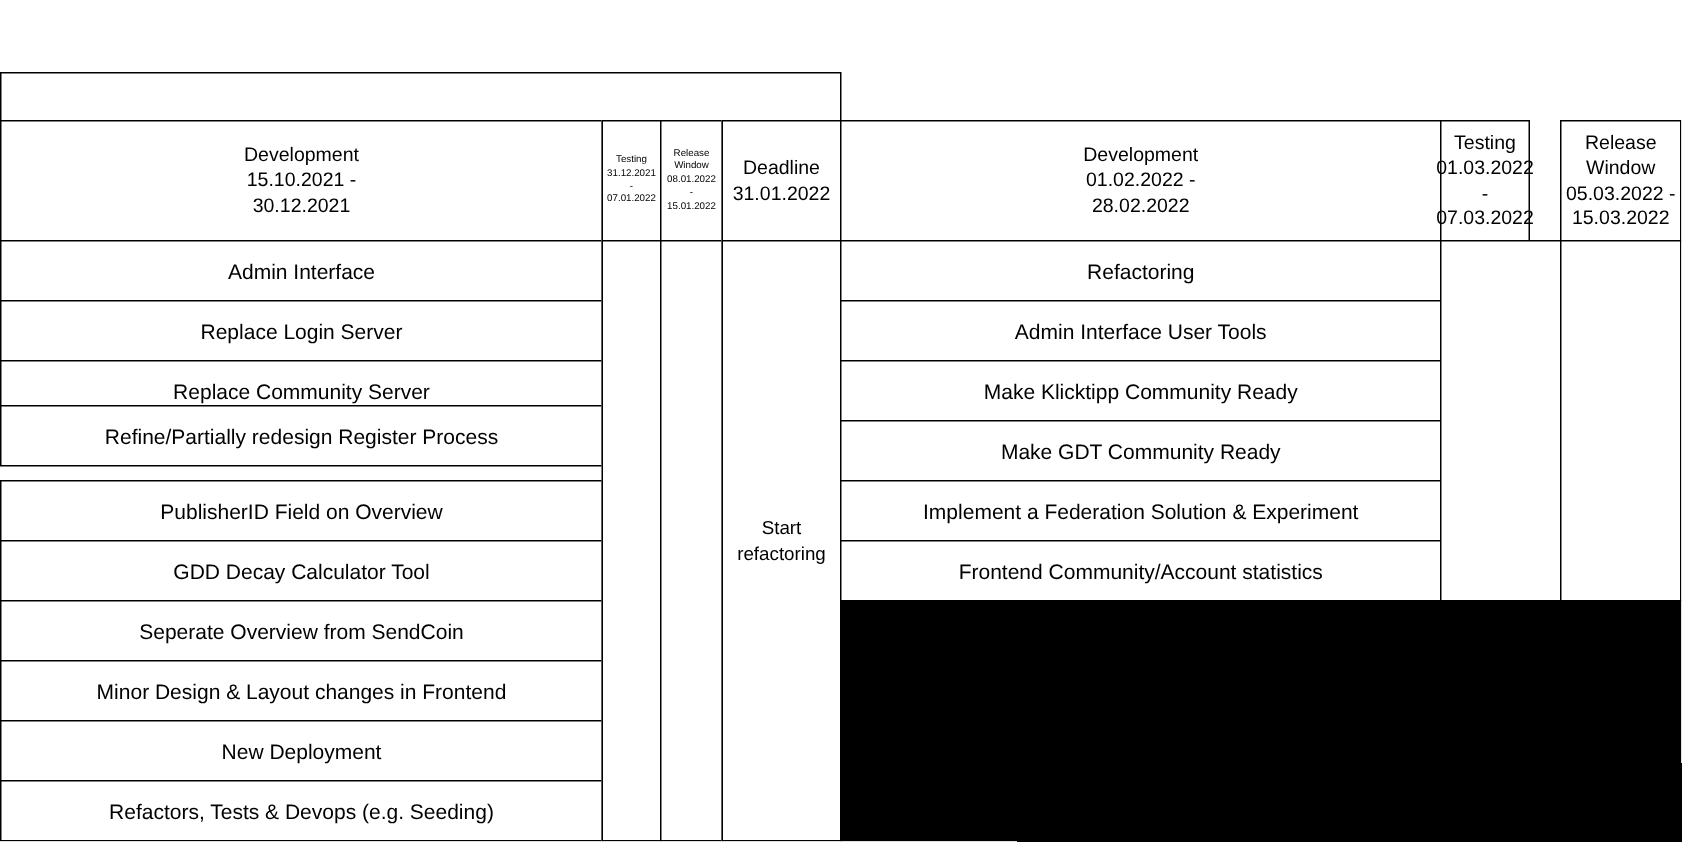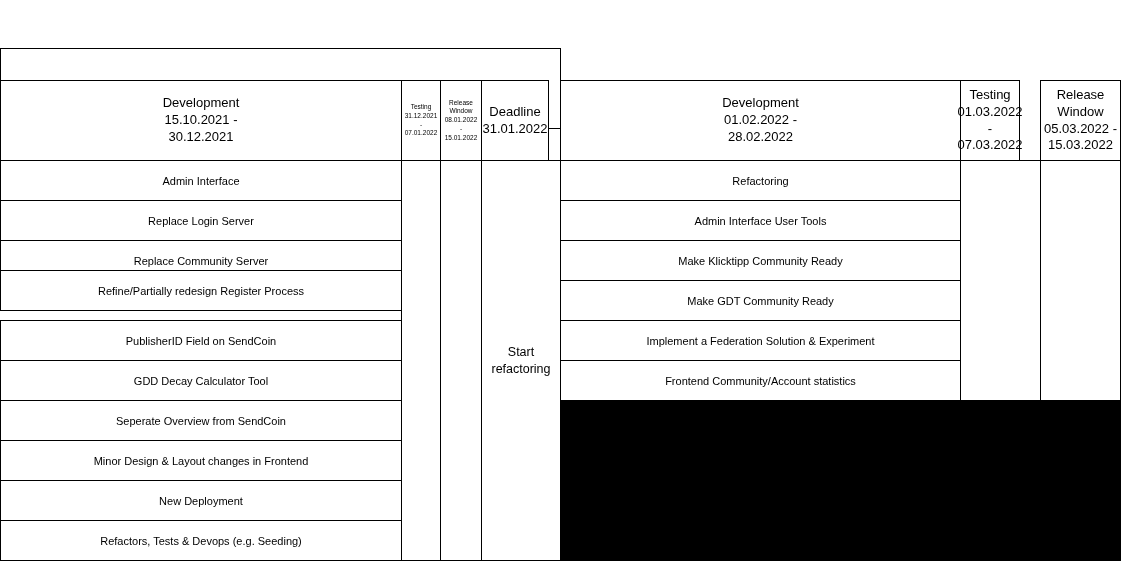--- a/index.html
+++ b/index.html
@@ -24,21 +24,21 @@
     display: flex;
     align-items: center;
     justify-content: center;
     text-align: center;
     white-space: pre-line;
     color: #000000;
   }
   .title   { font-size: 13px; line-height: 1.35; margin-top: 48px; }
   .hdr     { font-size: 13px; line-height: 1.3; }
   .hdr-sm  { font-size: 6.5px; line-height: 1.35; }
-  .task    { font-size: 11px; }
+  .task    { font-size: 14px; }
   .note    { font-size: 12.5px; line-height: 1.35; }
   .redacted {
     position: absolute;
     background: #000000;
     border: none;
   }
 </style>
 </head>
 <body>
 
@@ -51,28 +51,28 @@
 30.12.2021</div>
   <div class="cell hdr-sm" style="left:401px;top:80px;width:40px;height:81px">Testing
 31.12.2021
 -
 07.01.2022</div>
   <div class="cell hdr-sm" style="left:440px;top:80px;width:42px;height:81px">Release
 Window
 08.01.2022
 -
 15.01.2022</div>
-  <div class="cell hdr" style="left:481px;top:80px;width:68px;height:81px">Deadline
+  <div class="cell hdr" style="left:481px;top:80px;width:80px;height:81px">Deadline
 31.01.2022</div>
 
   <div class="cell task" style="left:0;top:160px;width:402px;height:41px">Admin Interface</div>
   <div class="cell task" style="left:0;top:200px;width:402px;height:41px">Replace Login Server</div>
   <div class="cell task" style="left:0;top:240px;width:402px;height:41px">Replace Community Server</div>
   <div class="cell task" style="left:0;top:270px;width:402px;height:41px">Refine/Partially redesign Register Process</div>
-  <div class="cell task" style="left:0;top:320px;width:402px;height:41px">PublisherID Field on SendCoin</div>
+  <div class="cell task" style="left:0;top:320px;width:402px;height:41px">PublisherID Field on Overview</div>
   <div class="cell task" style="left:0;top:360px;width:402px;height:41px">GDD Decay Calculator Tool</div>
   <div class="cell task" style="left:0;top:400px;width:402px;height:41px">Seperate Overview from SendCoin</div>
   <div class="cell task" style="left:0;top:440px;width:402px;height:41px">Minor Design &amp; Layout changes in Frontend</div>
   <div class="cell task" style="left:0;top:480px;width:402px;height:41px">New Deployment</div>
   <div class="cell task" style="left:0;top:520px;width:402px;height:41px">Refactors, Tests &amp; Devops (e.g. Seeding)</div>
 
   <div class="cell" style="left:401px;top:160px;width:40px;height:401px"></div>
   <div class="cell" style="left:440px;top:160px;width:42px;height:401px"></div>
   <div class="cell note" style="left:481px;top:160px;width:80px;height:401px">Start
 refactoring</div>

